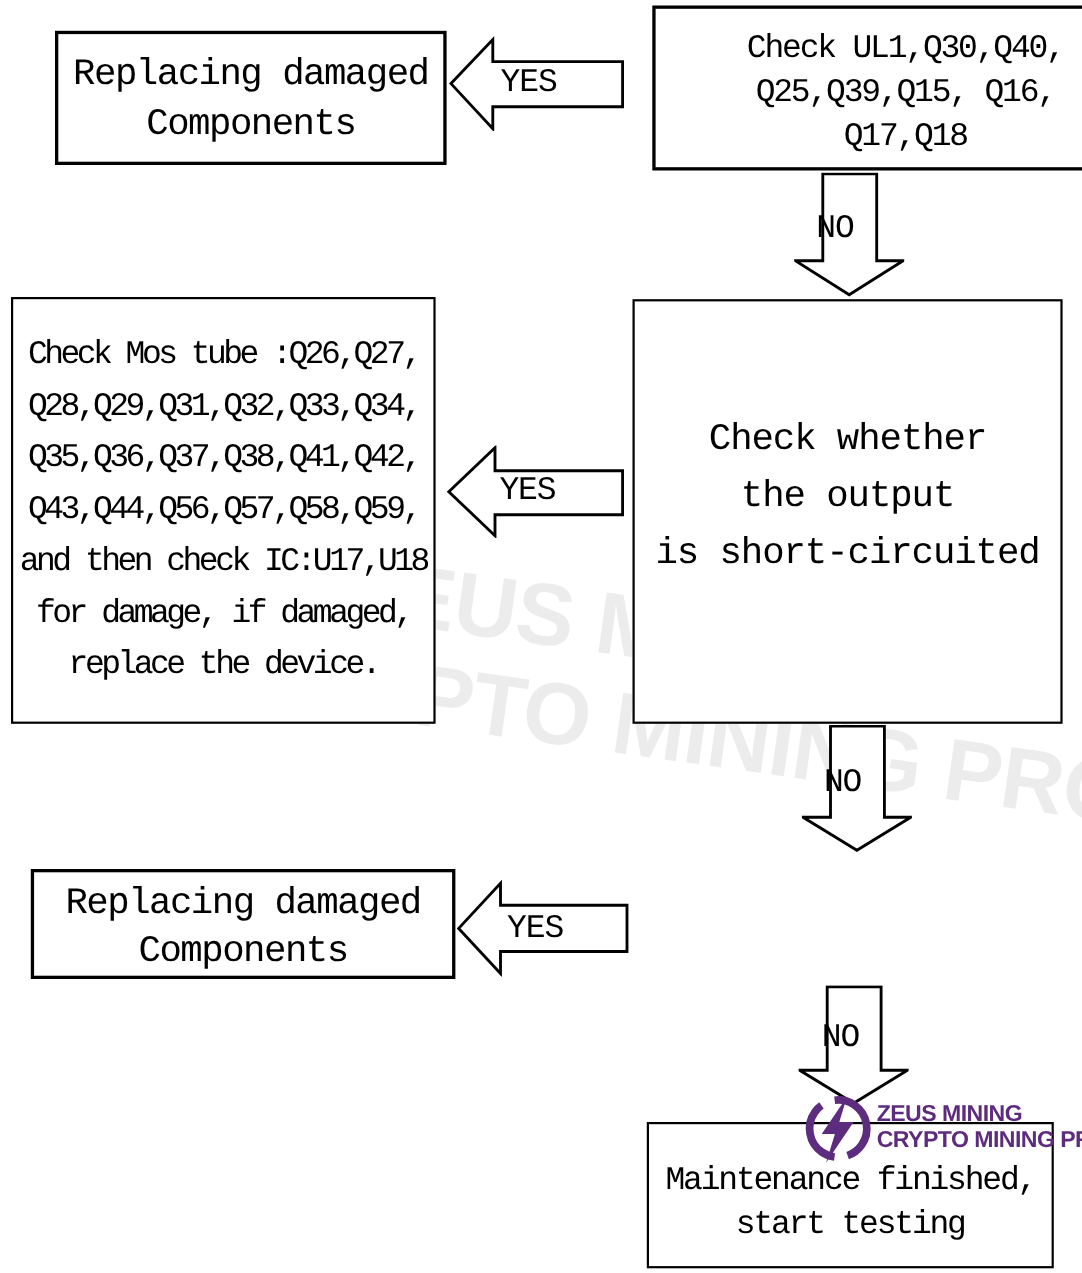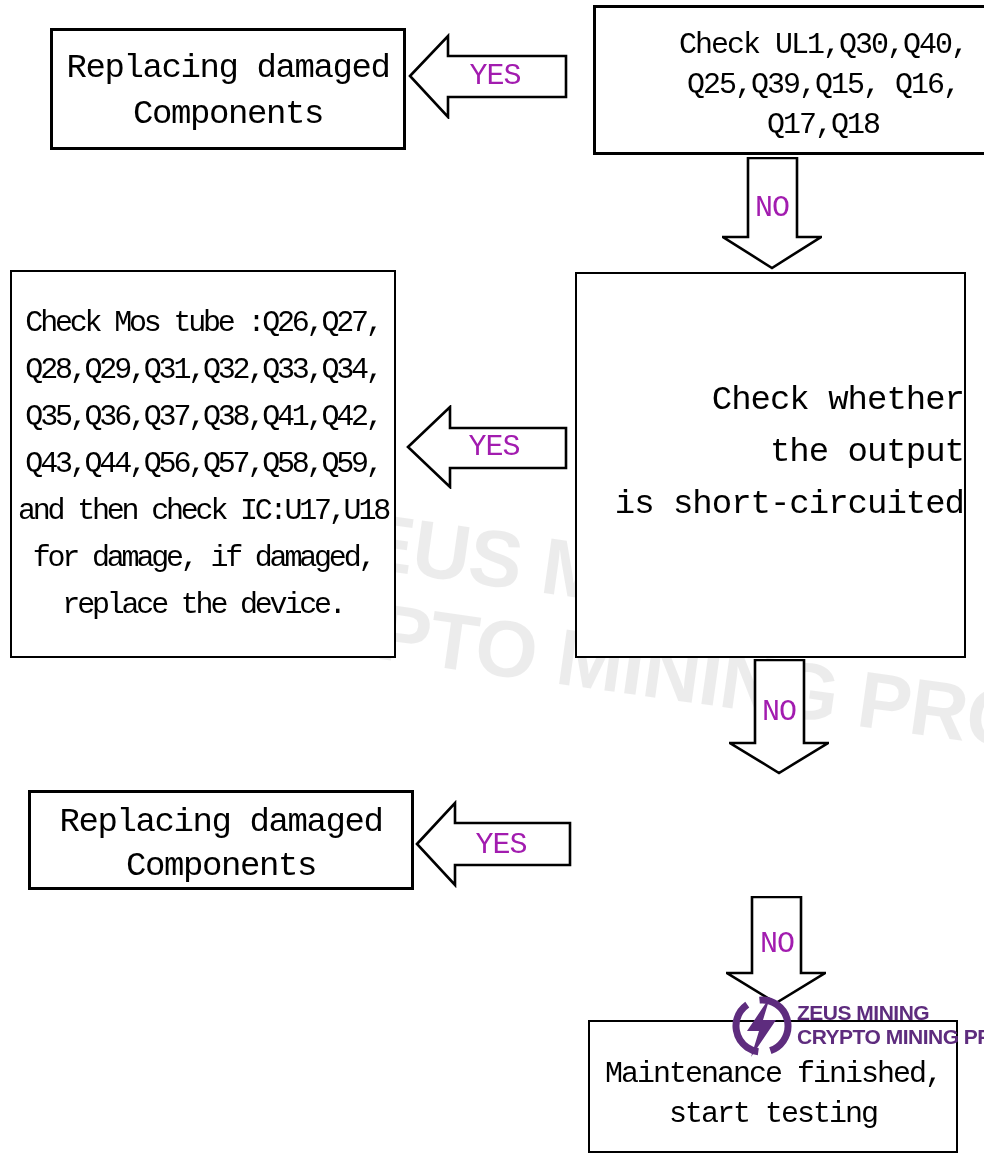--- a/index.html
+++ b/index.html
@@ -6,30 +6,30 @@
   #canvas{
     position:relative;width:984px;height:1157px;background:#ffffff;
     font-family:"Liberation Mono","DejaVu Sans Mono",monospace;
     color:#000;overflow:hidden;
   }
   .box{
     position:absolute;box-sizing:border-box;border:3px solid #000;background:#fff;
     display:block;text-align:center;white-space:pre-line;z-index:3;
   }
   .lbl{
-    position:absolute;z-index:5;text-align:center;white-space:nowrap;
-    font-size:30px;letter-spacing:-1px;color:#a21caf;
+    position:absolute;z-index:5;white-space:nowrap;
+    font-size:30px;letter-spacing:-1px;color:#000000;
   }
   .arrow{position:absolute;z-index:2;}
   .arrow polygon{fill:#fff;stroke:#000;stroke-width:2.6;stroke-linejoin:miter;}
   
   #box-replace-top   {left:50px;  top:28px;  width:356px; height:122px; font-size:34px; letter-spacing:-1.4px; line-height:46px; padding-top:14px;}
   #box-check-ul1     {left:569px; top:5px;   width:460px; height:150px; font-size:30px; letter-spacing:-2px;   line-height:40px; padding-top:17px;margin-left:24px;}
   #box-mos           {left:10px;  top:270px; width:386px; height:388px; font-size:30px; letter-spacing:-3.2px; line-height:47px; padding-top:28px; border-width:2.5px;}
-  #box-output-short  {left:575px; top:272px; width:391px; height:386px; font-size:34px; letter-spacing:-1px;   line-height:52px; padding-top:100px; border-width:2.5px;text-align:right;}
+  #box-output-short  {left:575px; top:272px; width:391px; height:386px; font-size:34px; letter-spacing:-1px;   line-height:52px; padding-top:100px; border-width:2.5px;}
   #box-mcu           {left:576px; top:778px; width:387px; height:119px; font-size:31px; letter-spacing:-1.6px; line-height:44px; padding-top:16px;}
   #box-replace-bot   {left:28px;  top:790px; width:386px; height:100px; font-size:34px; letter-spacing:-1.4px; line-height:44px; padding-top:7px;}
   #box-maintenance   {left:588px; top:1020px;width:370px; height:133px; font-size:30px; letter-spacing:-2px;   line-height:40px; padding-top:32px; border-width:2.5px;text-align:center;}
   
   #wm-text{
     position:absolute;left:235px;top:478px;width:780px;z-index:1;
     transform:rotate(8deg);transform-origin:left top;
     font-family:"Liberation Sans","DejaVu Sans",sans-serif;font-weight:bold;
     font-size:80px;line-height:88px;color:rgba(0,0,0,0.075);
     letter-spacing:-1px;white-space:nowrap;pointer-events:none;

